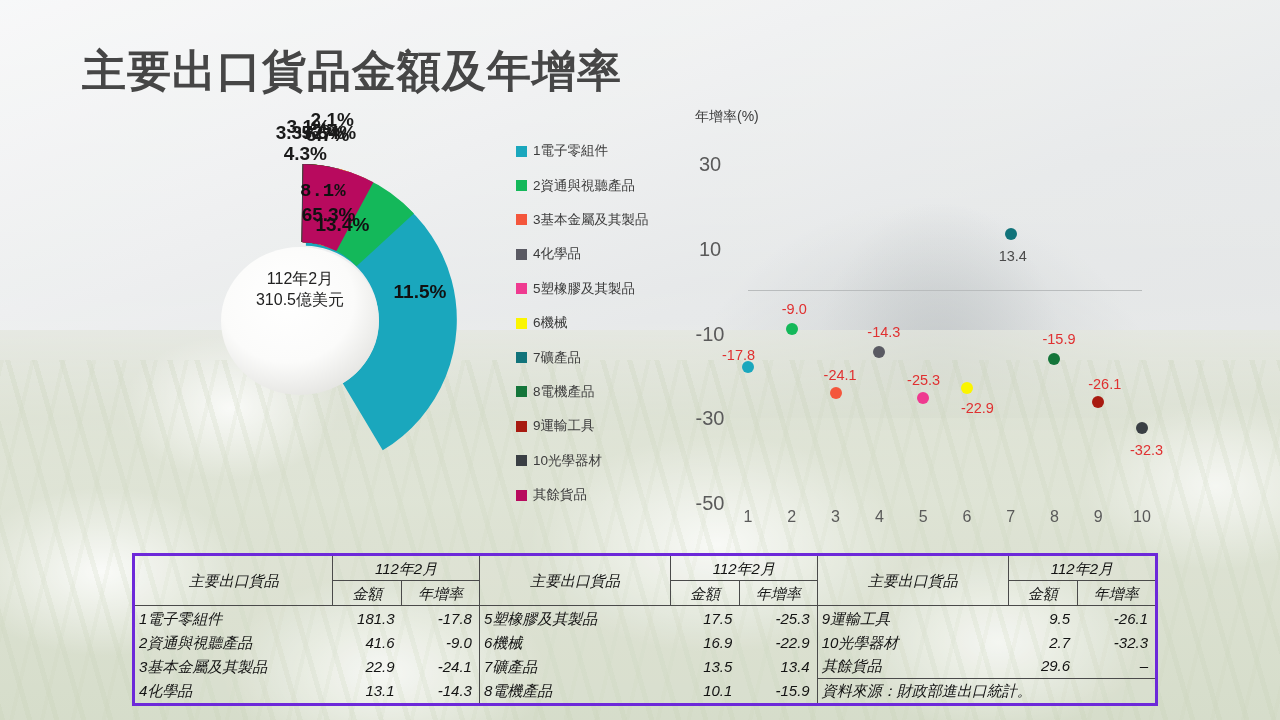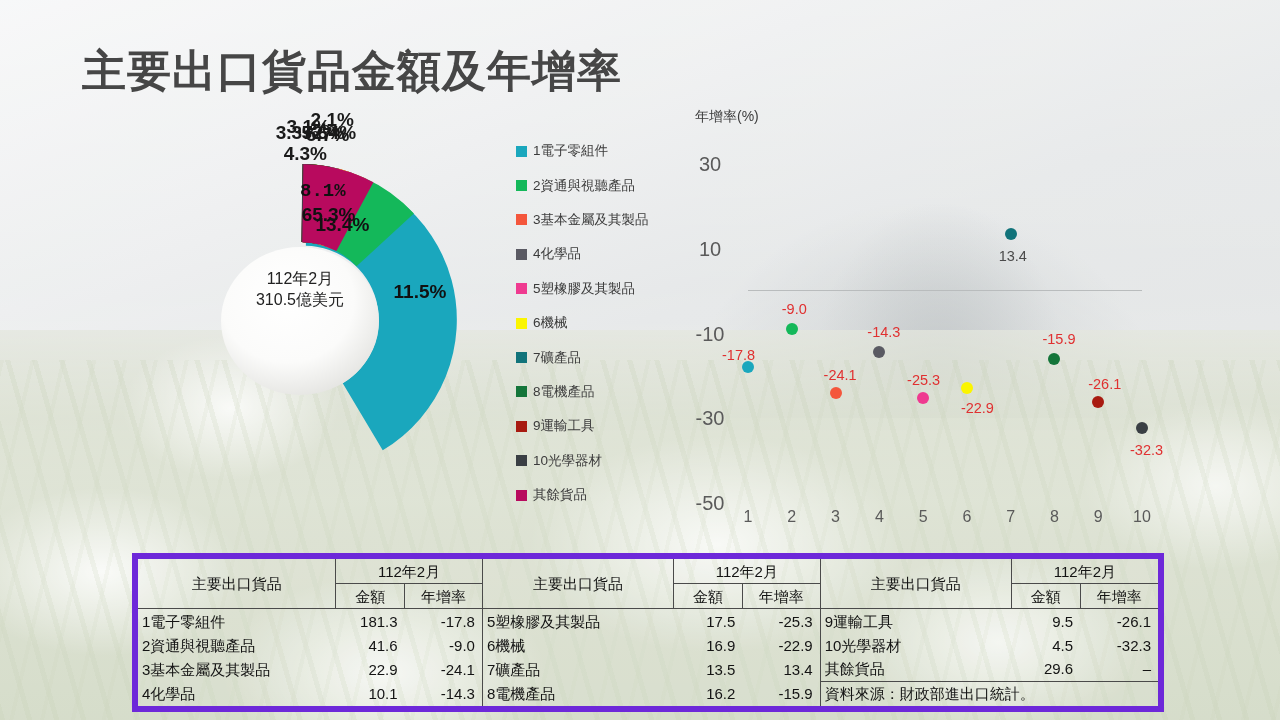--- a/index.html
+++ b/index.html
@@ -70,21 +70,21 @@
   #scatter-title{position:absolute;left:7px;top:0px;font-size:14px;color:#3b3b3b;white-space:nowrap;}
   .ytick{position:absolute;font-size:20px;color:#5a5a5a;text-align:center;width:44px;}
   .xtick{position:absolute;font-size:16px;color:#5a5a5a;text-align:center;width:26px;top:400px;}
   #zeroline{position:absolute;left:60px;top:182px;width:394px;height:1px;background:#b9bcbd;}
   .pt{position:absolute;width:12px;height:12px;border-radius:50%;}
   .pt-lbl{position:absolute;font-size:14.5px;color:#e03030;white-space:nowrap;}
   .pt-lbl.pos{color:#4a4a4a;}
   
   #table{
     position:absolute;left:132px;top:553px;width:1020px;height:147px;z-index:6;
-    border:6px solid #6d28d9;background:rgba(255,255,255,.06);
+    border:3px solid #6d28d9;background:rgba(255,255,255,.06);font-style:italic;
   }
   #table table{border-collapse:collapse;width:100%;height:100%;table-layout:fixed;}
   #table td{
     font-size:15px;color:#131313;padding:0 4px;
     border:0;vertical-align:middle;line-height:1;
   }
   .bd-r{border-right:1px solid #4a4a4a !important;}
   .bd-b{border-bottom:1px solid #4a4a4a !important;}
   .bd-t{border-top:1px solid #4a4a4a !important;}
   .ctr{text-align:center;}
@@ -284,38 +284,38 @@
           <td class="rgt bd-t">-26.1</td>
         </tr>
         <tr>
           <td class="lft">2資通與視聽產品</td>
           <td class="rgt">41.6</td>
           <td class="rgt bd-r">-9.0</td>
           <td class="lft">6機械</td>
           <td class="rgt">16.9</td>
           <td class="rgt bd-r">-22.9</td>
           <td class="lft">10光學器材</td>
-          <td class="rgt">4.5</td>
+          <td class="rgt">2.7</td>
           <td class="rgt">-32.3</td>
         </tr>
         <tr>
           <td class="lft">3基本金屬及其製品</td>
           <td class="rgt">22.9</td>
           <td class="rgt bd-r">-24.1</td>
           <td class="lft">7礦產品</td>
           <td class="rgt">13.5</td>
           <td class="rgt bd-r">13.4</td>
           <td class="lft">其餘貨品</td>
           <td class="rgt">29.6</td>
           <td class="rgt">–</td>
         </tr>
         <tr>
           <td class="lft">4化學品</td>
-          <td class="rgt">10.1</td>
+          <td class="rgt">13.1</td>
           <td class="rgt bd-r">-14.3</td>
           <td class="lft">8電機產品</td>
-          <td class="rgt">16.2</td>
+          <td class="rgt">10.1</td>
           <td class="rgt bd-r">-15.9</td>
           <td class="lft src bd-t" colspan="3">資料來源：財政部進出口統計。</td>
         </tr>
       </tbody>
   </table>
 </div>
 
 </body></html>

